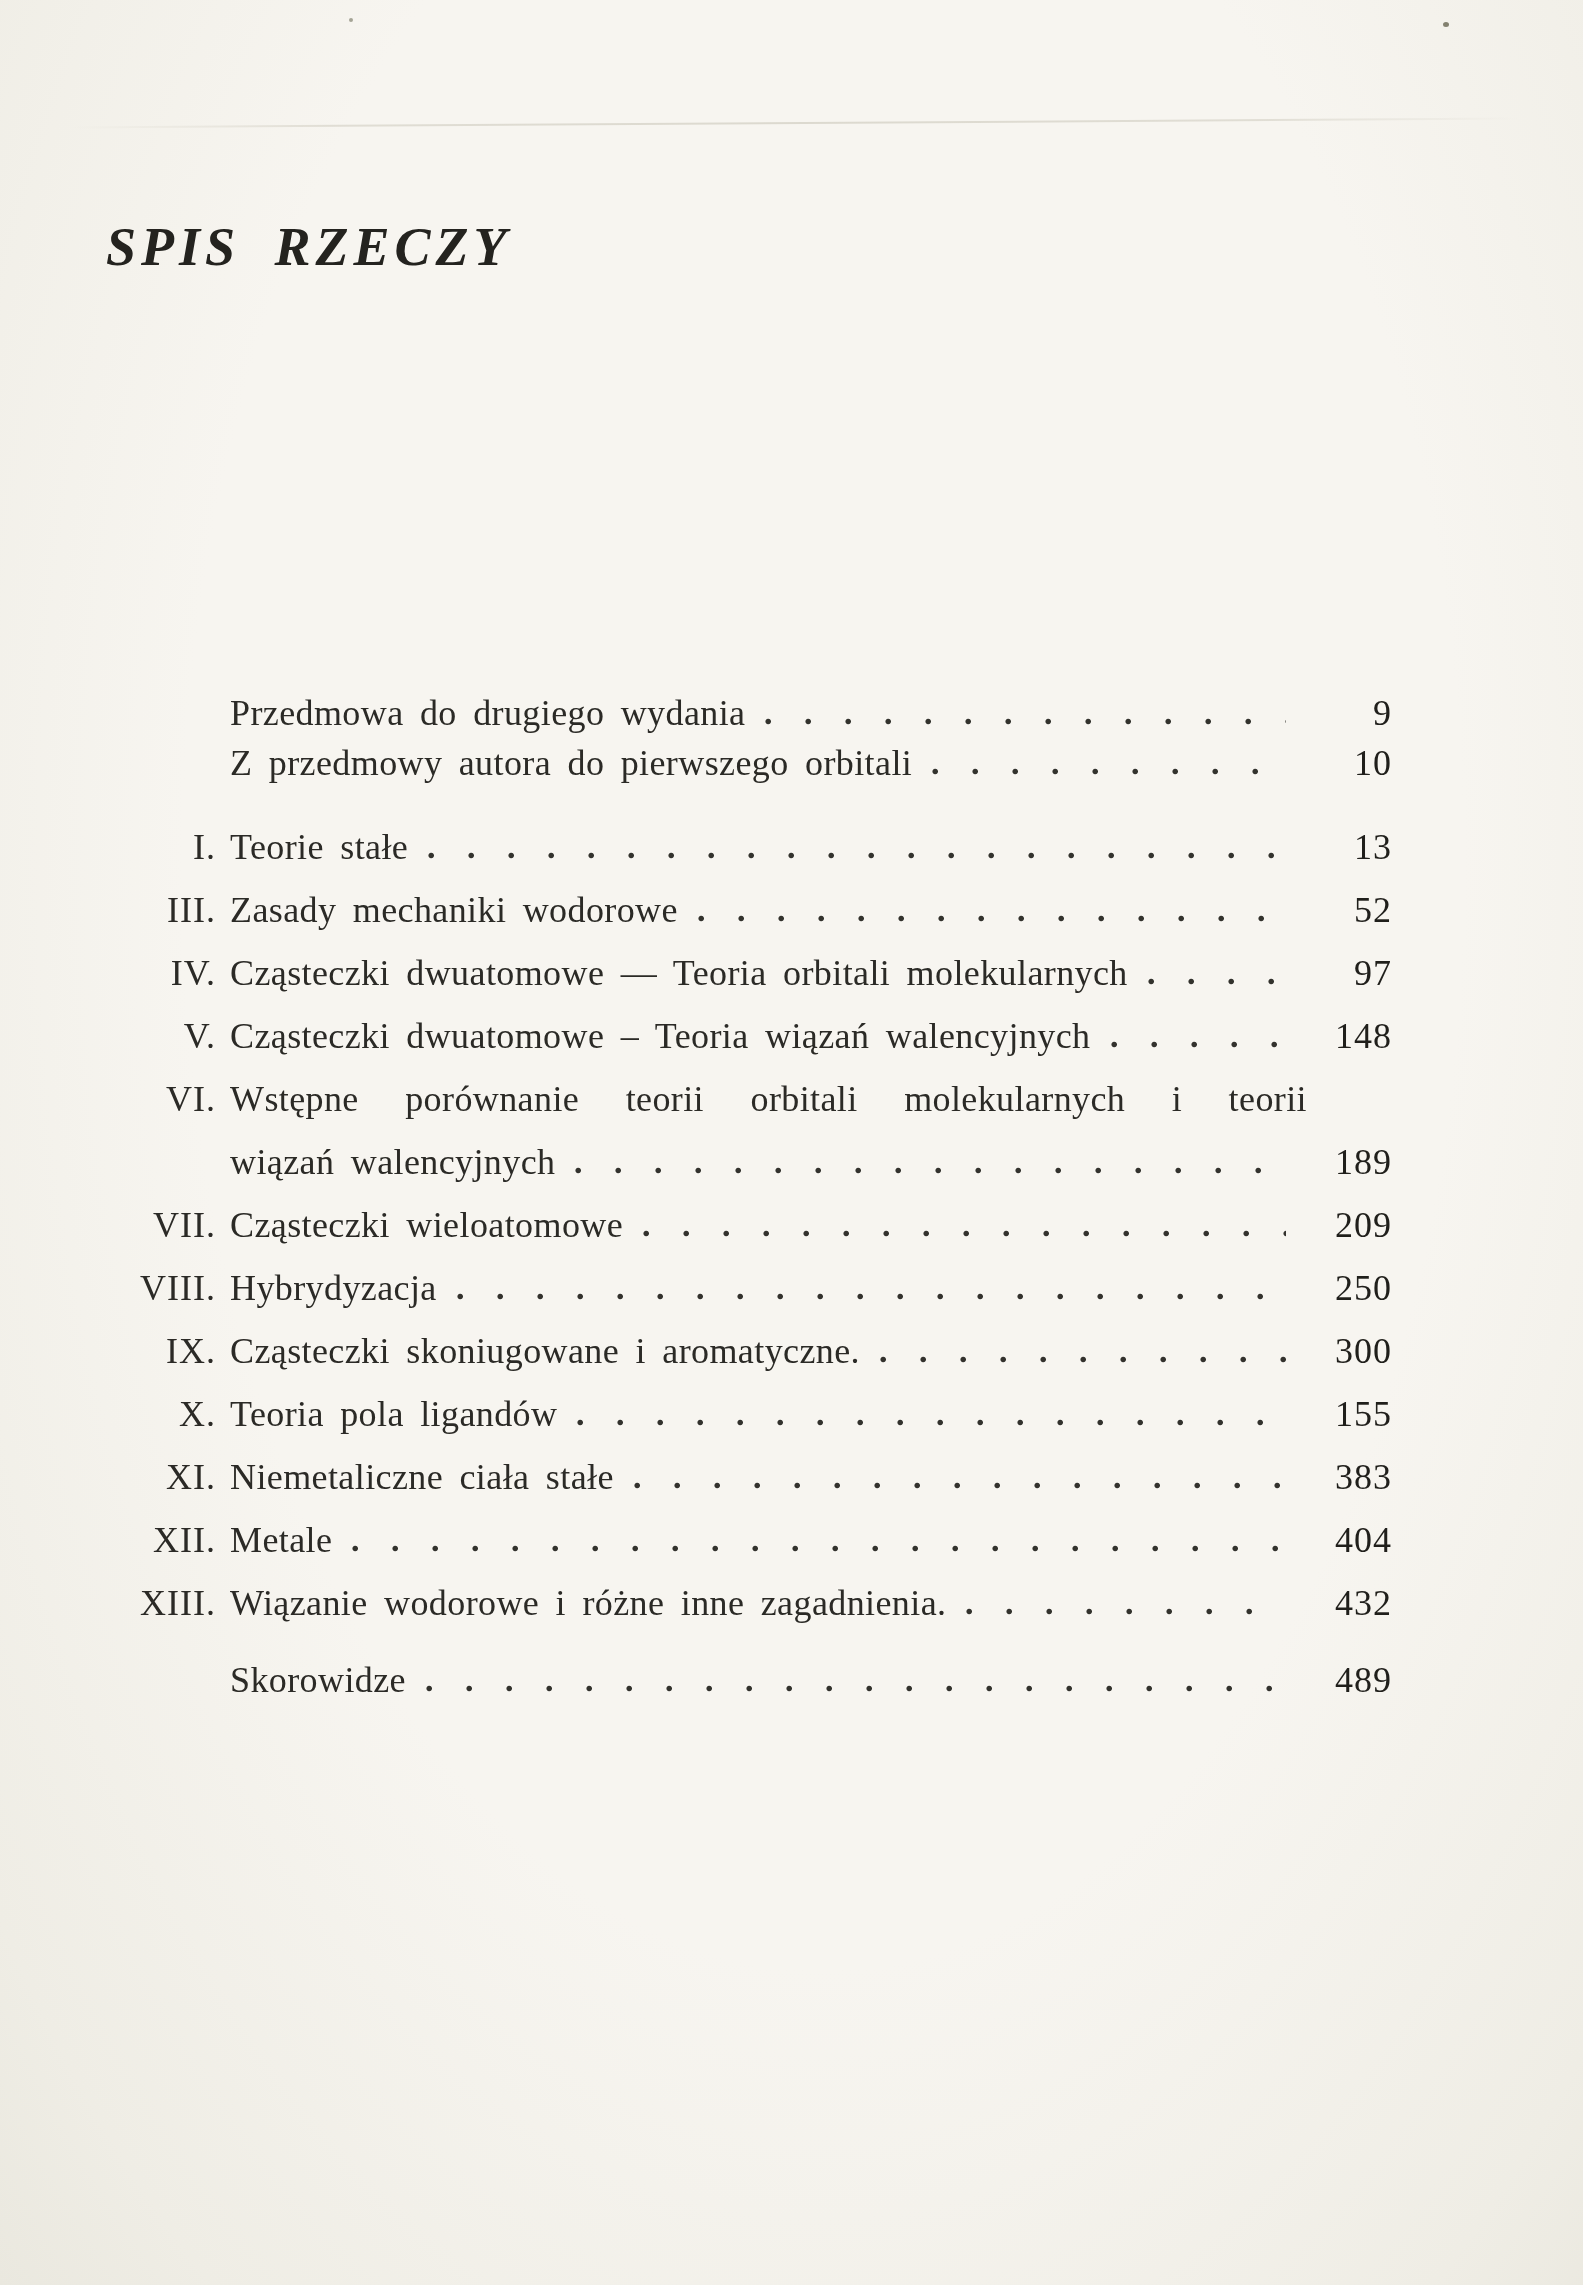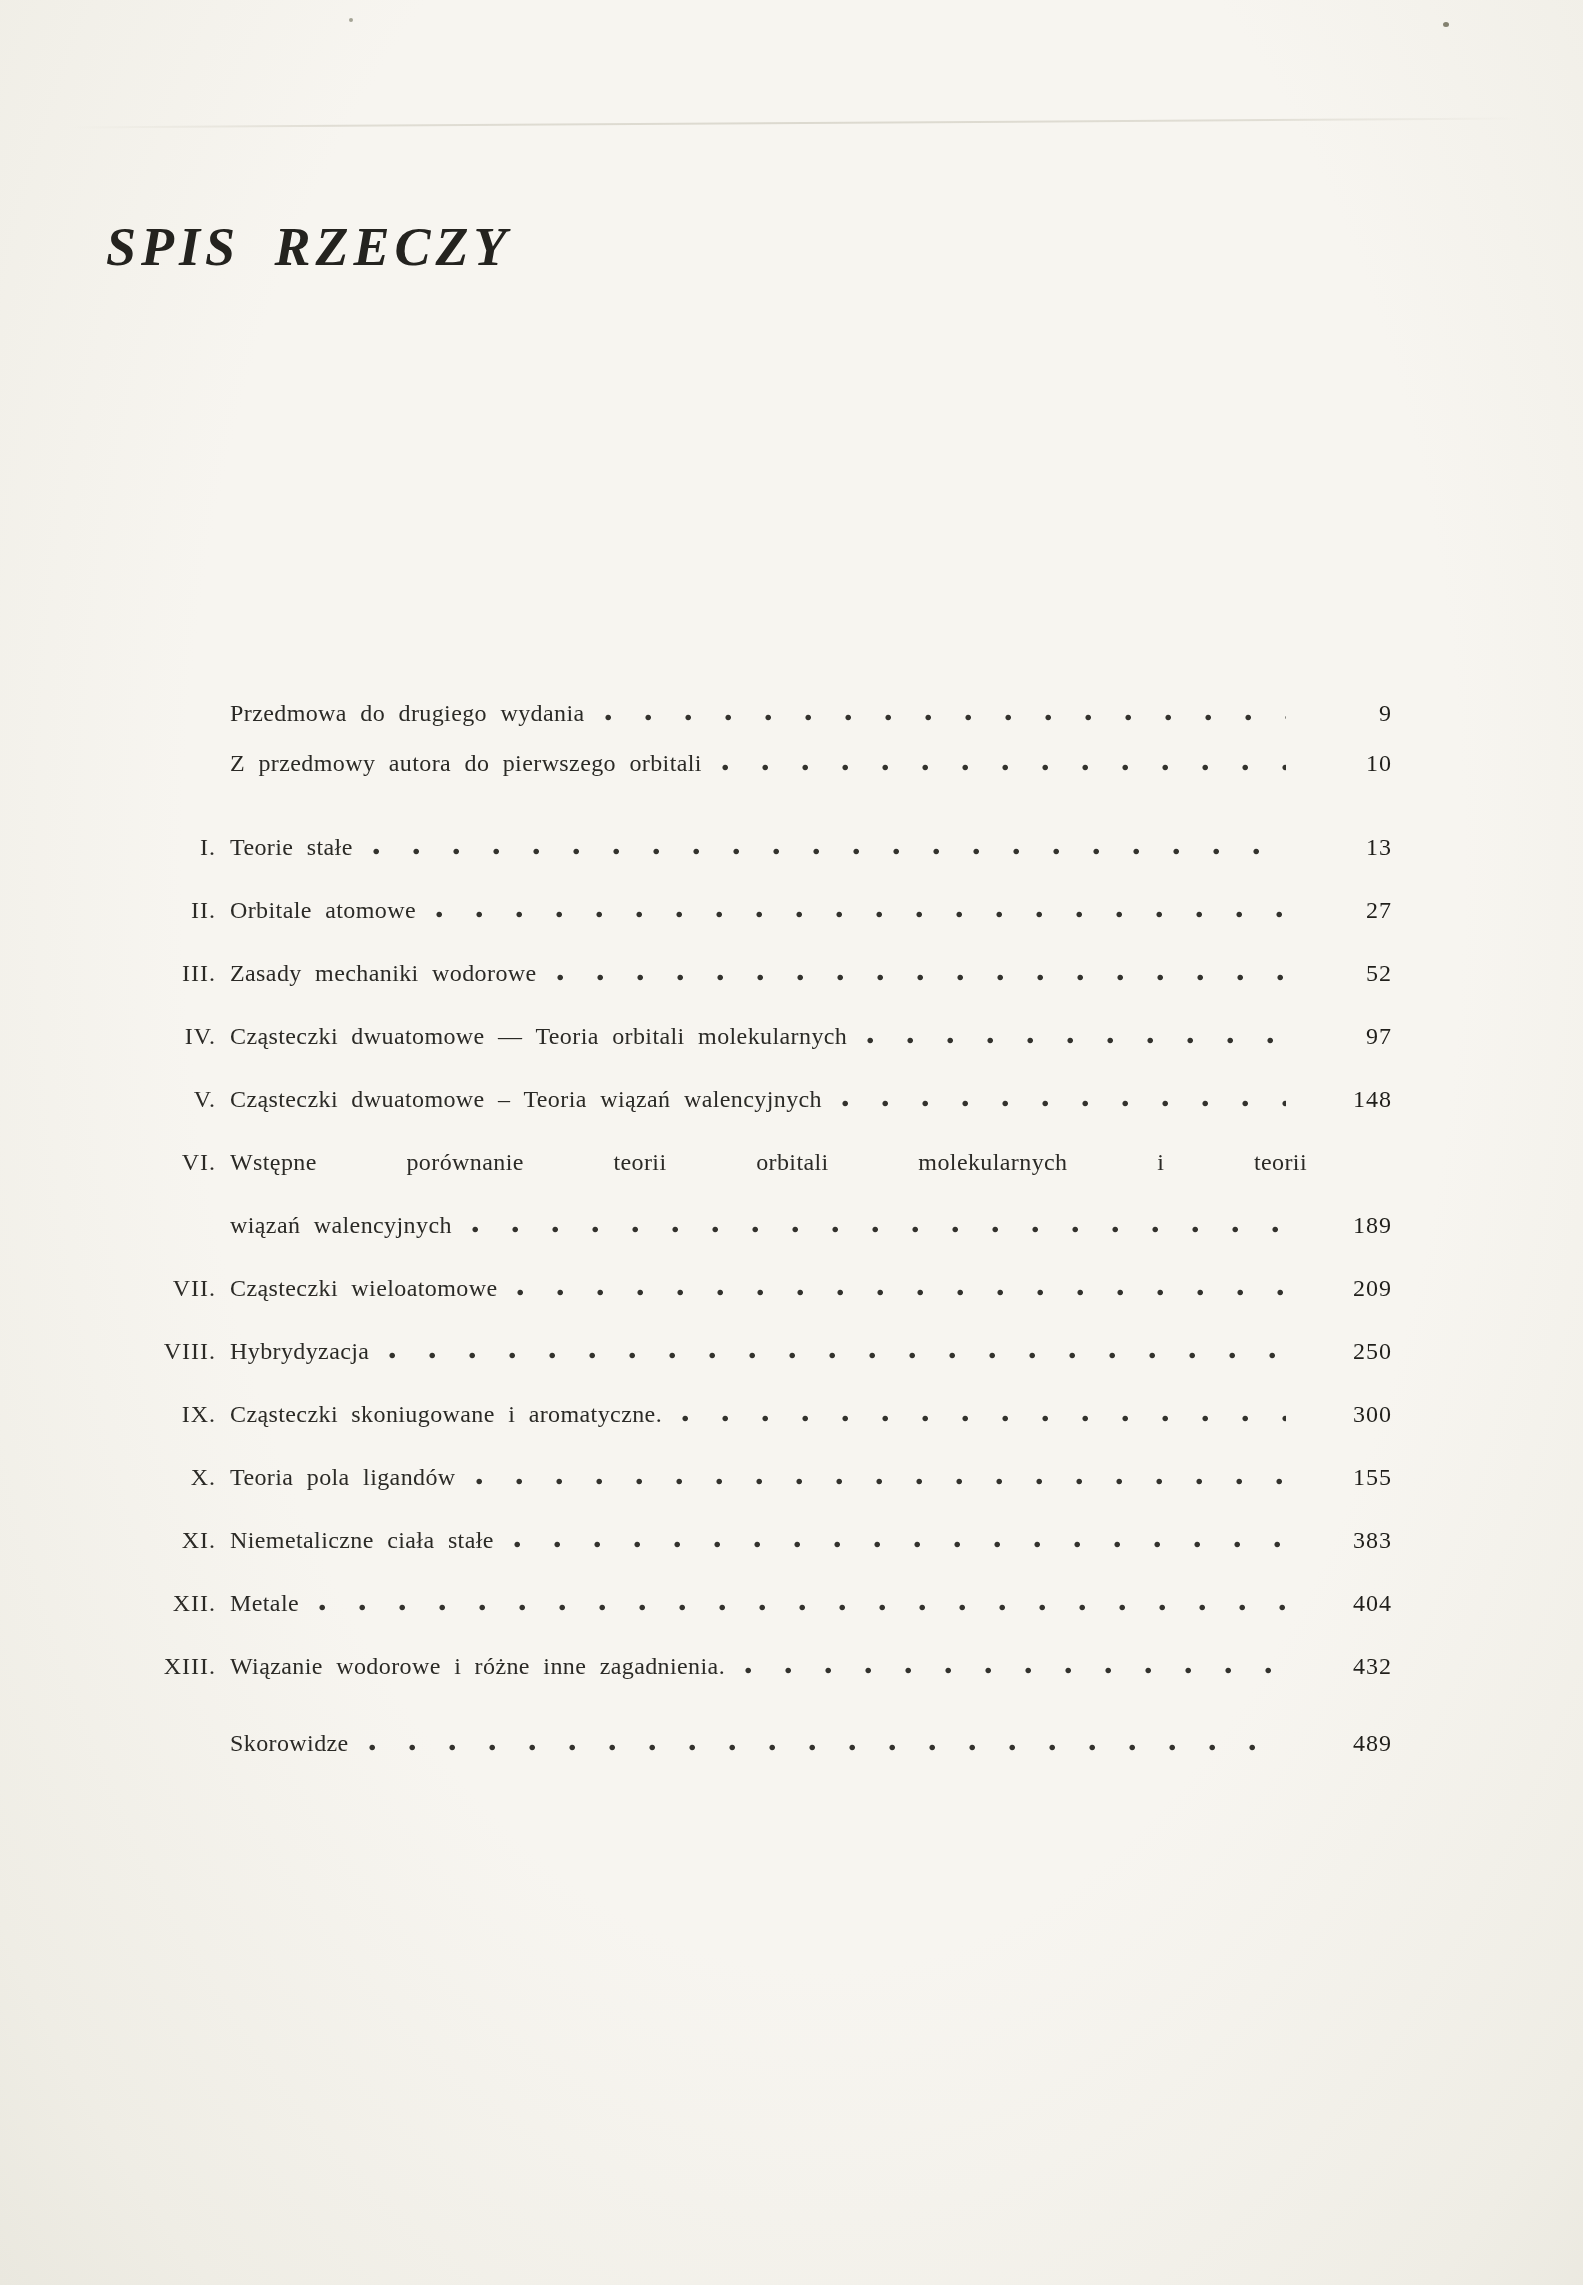--- a/index.html
+++ b/index.html
@@ -48,21 +48,21 @@
     left: 106px;
     top: 688px;
     width: 1286px;
   }
 
   .row {
     display: flex;
     align-items: baseline;
     height: 63px;
     line-height: 63px;
-    font-size: 24px;
+    font-size: 36px;
   }
   .row.preface { height: 50px; line-height: 50px; }
 
   .num {
     flex: none;
     width: 110px;
     text-align: right;
     letter-spacing: 1px;
     white-space: nowrap;
   }
@@ -128,26 +128,20 @@
 
     <div class="gap-md"></div>
 
     <div class="row">
       <span class="num">I.</span>
       <span class="lbl">Teorie stałe</span>
       <span class="leader"></span>
       <span class="pg">13</span>
     </div>
     <div class="row">
-      <span class="num">II.</span>
-      <span class="lbl">Orbitale atomowe</span>
-      <span class="leader"></span>
-      <span class="pg">27</span>
-    </div>
-    <div class="row">
       <span class="num">III.</span>
       <span class="lbl">Zasady mechaniki wodorowe</span>
       <span class="leader"></span>
       <span class="pg">52</span>
     </div>
     <div class="row">
       <span class="num">IV.</span>
       <span class="lbl">Cząsteczki dwuatomowe — Teoria orbitali molekularnych</span>
       <span class="leader"></span>
       <span class="pg">97</span>

